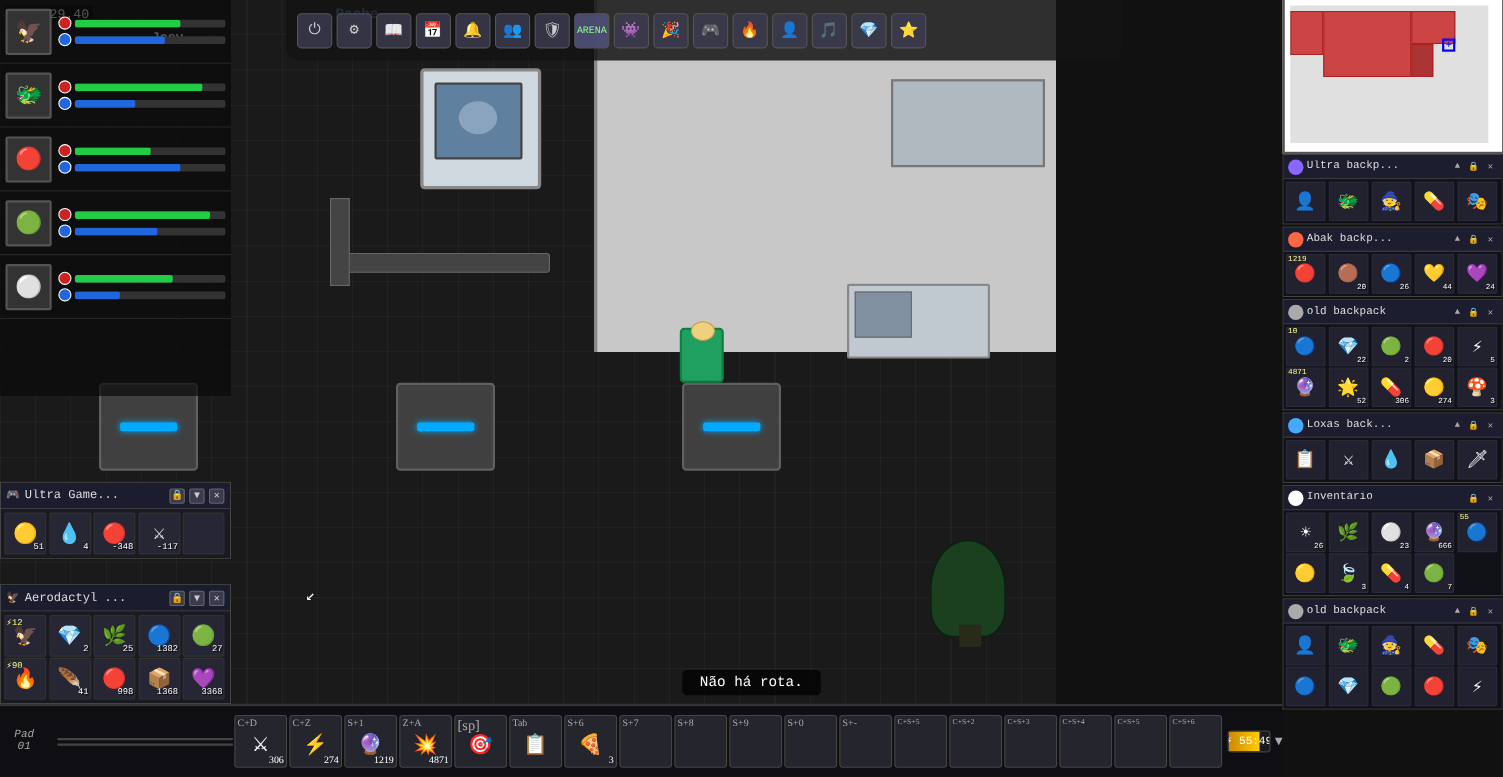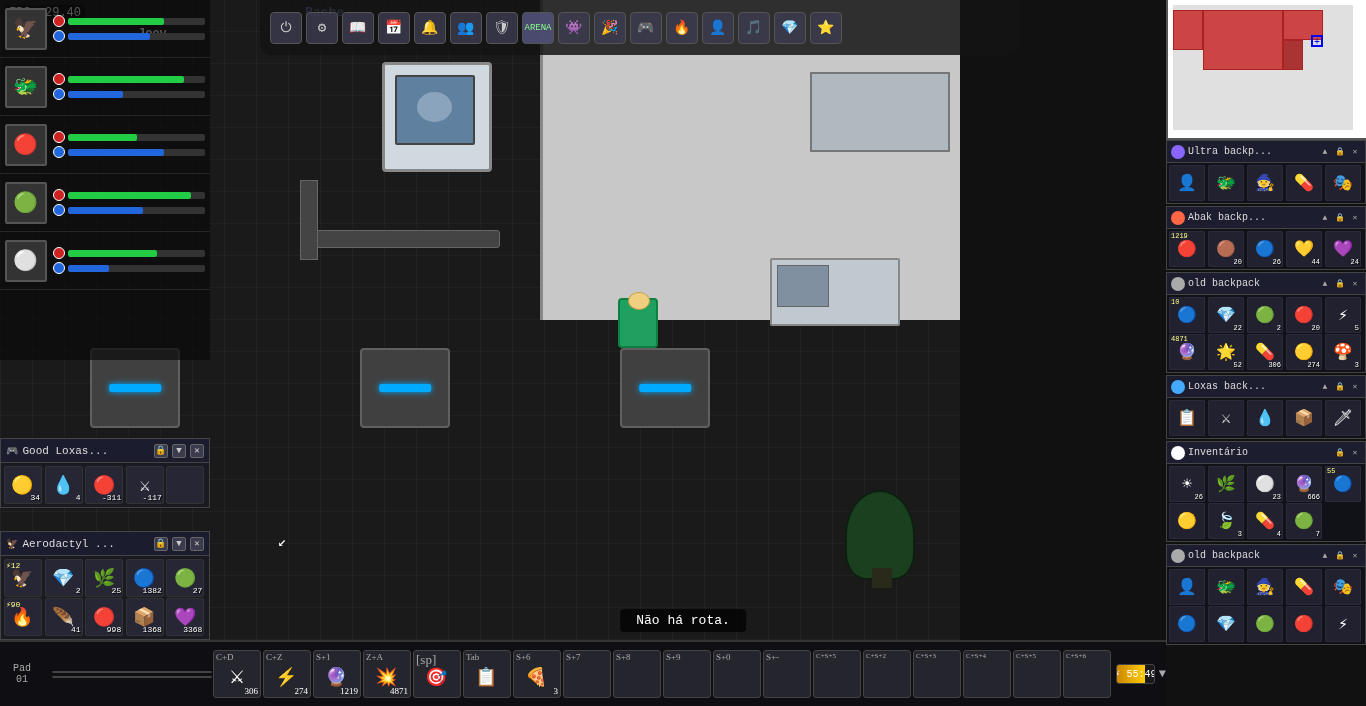--- a/index.html
+++ b/index.html
@@ -693,37 +693,37 @@
             <div class="bar-fill bar-mp" style="width:30%;"></div>
           </div>
       </div>
     </div>
   </div>
 </div>
 
 <div id="inv-panel-2">
   <div class="inv-header">
     <span style="font-size:10px;">🎮</span>
-    <span class="inv-title">Good Loxas...</span>
+    <span class="inv-title">Ultra Game...</span>
     <div class="inv-btn">🔒</div>
     <div class="inv-btn">▼</div>
     <div class="inv-btn">✕</div>
   </div>
   <div class="inv-grid">
     <div class="inv-slot">
         <span>🟡</span>
-        <span class="inv-slot-count">34</span>
+        <span class="inv-slot-count">51</span>
       </div>
     <div class="inv-slot">
         <span>💧</span>
         <span class="inv-slot-count">4</span>
       </div>
     <div class="inv-slot">
         <span>🔴</span>
-        <span class="inv-slot-count">-311</span>
+        <span class="inv-slot-count">-348</span>
       </div>
     <div class="inv-slot">
         <span>⚔</span>
         <span class="inv-slot-count">-117</span>
       </div>
     <div class="inv-slot"></div>
   </div>
 </div>
 
 <div id="inv-panel-1">
@@ -774,21 +774,21 @@
     <div class="inv-slot">
         <span>💜</span>
         <span class="inv-slot-count">3368</span>
       </div>
   </div>
 </div>
 
 <div id="notification">Não há rota.</div>
 
 <div id="bottom-area">
-  <div style="display:flex;flex-direction:column;align-items:flex-start;padding:0 4px;">
+  <div style="display:flex;flex-direction:column;align-items:flex-start;padding:0 4px;font-style:italic;">
     <span class="pad-label">Pad 01</span>
   </div>
 
   <div style="display:flex;flex-direction:column;gap:3px;margin:0 4px;min-width:160px;">
     <div class="health-bar-bottom" style="width:160px;">
       <div class="health-fill" style="width:82%;"></div>
       <span class="bar-text">♥ <span>4915</span></span>
     </div>
     <div class="health-bar-bottom" style="width:160px;">
       <div class="mana-fill" style="width:40%;"></div>

